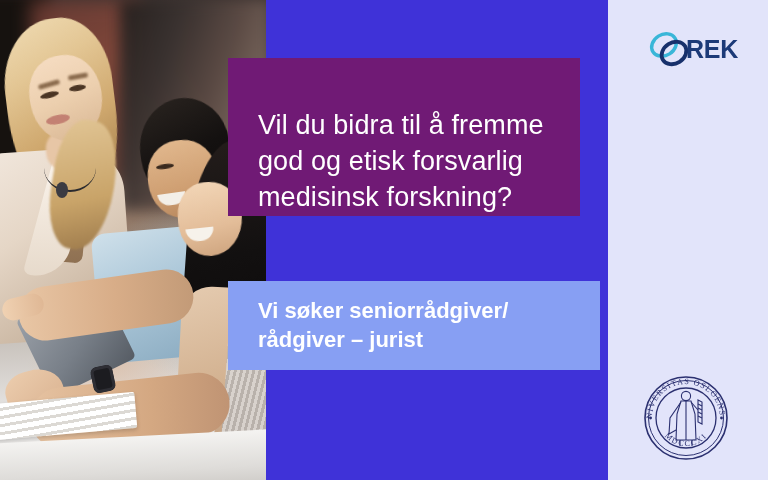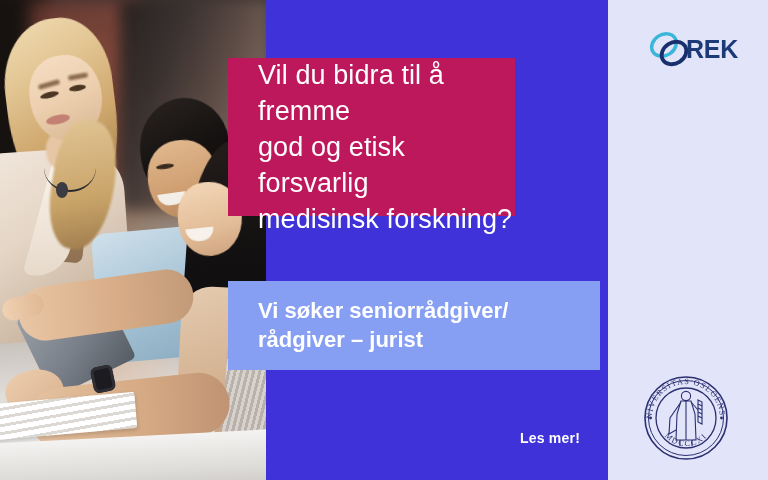--- a/index.html
+++ b/index.html
@@ -283,24 +283,24 @@
     position: absolute;
     left: 608px; top: 0;
     width: 160px; height: 480px;
     background: #E2E4FA;
   }
 
   
   .headline-box {
     position: absolute;
     left: 228px; top: 58px;
-    width: 287px; height: 158px;
-    background: #be185d;
+    width: 352px; height: 158px;
+    background: #701a75;
     display: flex;
-    align-items: flex-start;
+    align-items: flex-end;
   }
   .headline-text {
     color: #ffffff;
     font-size: 27px;
     font-weight: 300;
     line-height: 1.33;
     letter-spacing: .1px;
     padding: 0 0 0 30px;
     white-space: pre-line;
   }
@@ -411,21 +411,20 @@
     <div class="headline-text">Vil du bidra til å fremme
 god og etisk forsvarlig
 medisinsk forskning?</div>
   </div>
 
   <div class="subhead-box">
     <div class="subhead-text">Vi søker seniorrådgiver/
 rådgiver – jurist</div>
   </div>
 
-  <div class="cta">Les mer!</div>
 
   <div class="rek-logo">
     <svg width="44" height="48" viewBox="0 0 44 48">
       <ellipse cx="16" cy="19" rx="13" ry="10.5" transform="rotate(-32 16 19)" fill="none" stroke="#39B6D8" stroke-width="3.4"></ellipse>
       <ellipse cx="26" cy="27" rx="13" ry="10.5" transform="rotate(-32 26 27)" fill="none" stroke="#17306B" stroke-width="3.8"></ellipse>
     </svg>
     <div class="rek-wordmark">REK</div>
   </div>
 
   <div class="uio-seal">

